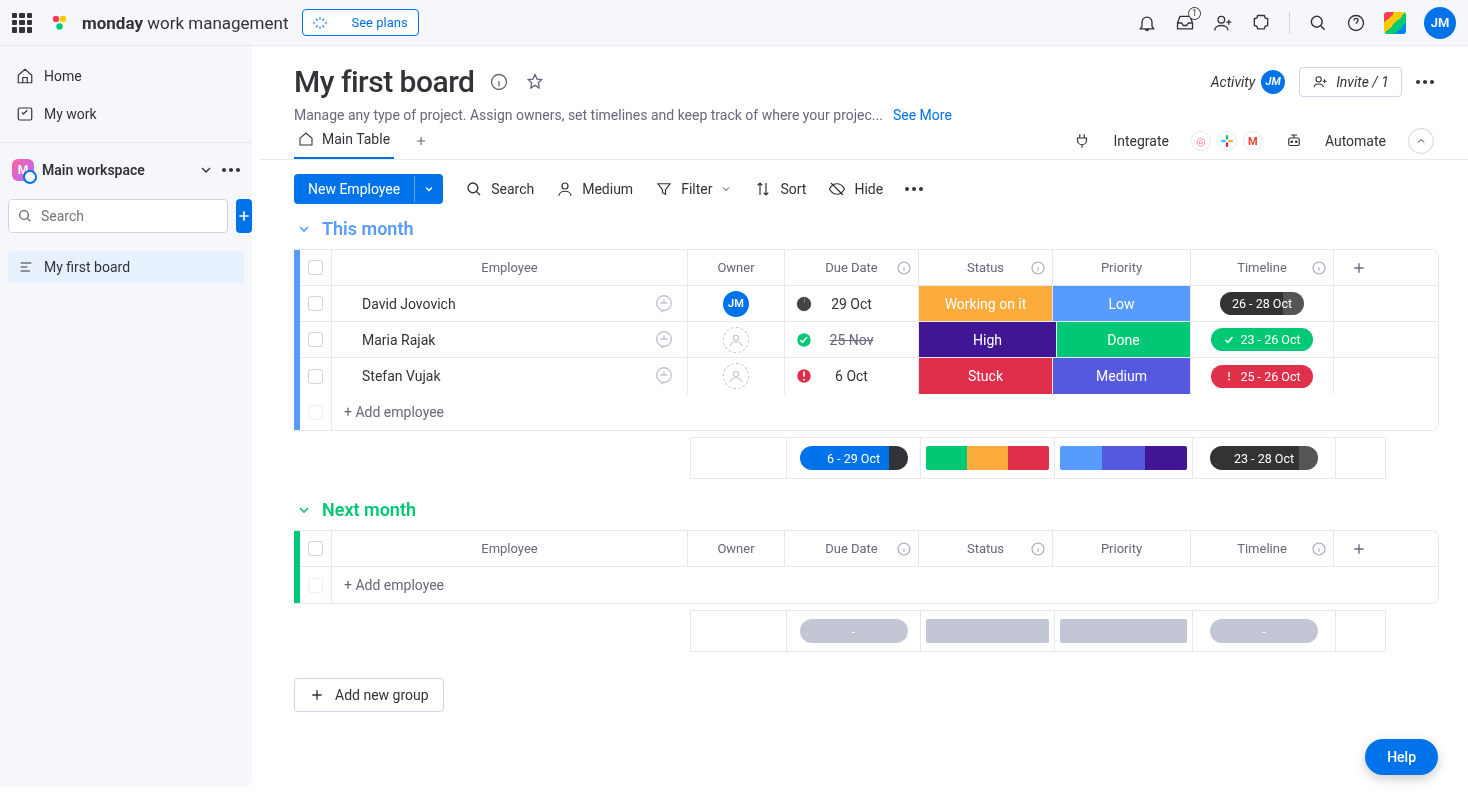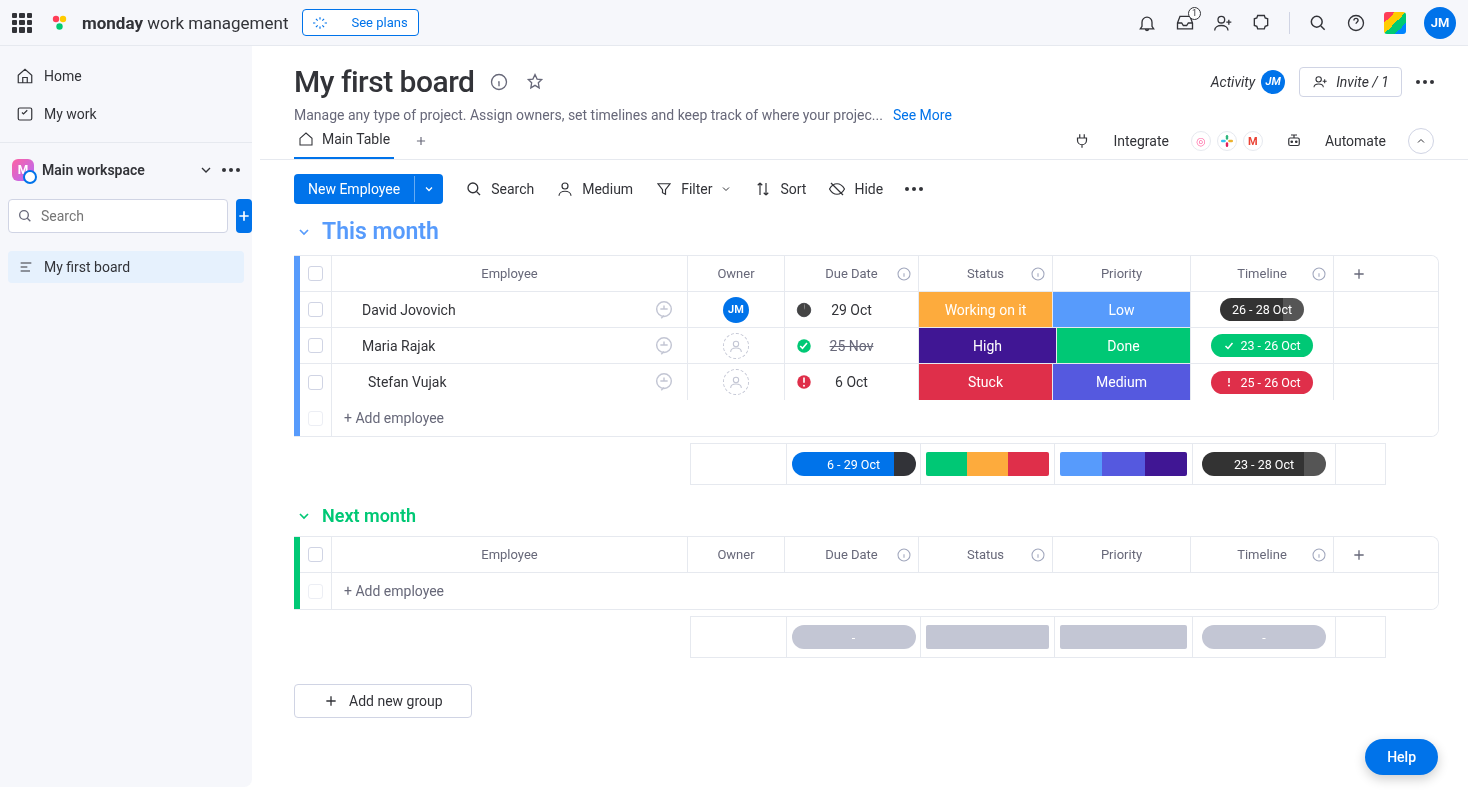--- a/index.html
+++ b/index.html
@@ -74,21 +74,21 @@
   
   .toolbar{display:flex;align-items:center;gap:22px;padding:14px 34px;}
   .new-emp{display:flex;align-items:center;background:var(--blue);color:#fff;border-radius:4px;overflow:hidden;cursor:pointer;}
   .new-emp .lbl{padding:7px 14px;}
   .new-emp .drop{padding:7px 8px;border-left:1px solid rgba(255,255,255,.4);}
   .tool{display:flex;align-items:center;gap:8px;cursor:pointer;color:var(--text);}
   
   .group{padding:16px 0 0 0;}
   .group-inner{padding:0 34px 0 34px;}
   .group-head{display:flex;align-items:center;gap:10px;margin-left:2px;margin-bottom:10px;}
-  .gh-blue{color:var(--groupBlue);font-weight:600;font-size:23px;}
+  .gh-blue{color:var(--groupBlue);font-weight:600;font-size:18px;}
   .gh-green{color:var(--groupGreen);font-weight:600;font-size:18px;}
   .table{border:1px solid var(--border);border-left:none;border-radius:0 8px 8px 0;overflow:hidden;width:1145px;position:relative;}
   .table .stripe{position:absolute;left:0;top:0;bottom:0;width:6px;}
   .stripe.blue{background:var(--groupBlue);}
   .stripe.green{background:var(--groupGreen);}
   .row{display:flex;align-items:stretch;min-height:36px;border-bottom:1px solid var(--border);}
   .row:last-child{border-bottom:none;}
   .cell{border-right:1px solid var(--border);display:flex;align-items:center;justify-content:center;position:relative;}
   .cell.left{justify-content:flex-start;padding-left:12px;}
   .c-chk{width:38px;padding-left:6px;}
@@ -123,26 +123,26 @@
   
   .summary{display:flex;margin-top:6px;margin-left:396px;width:749px;}
   .summary .scell{border:1px solid var(--border);border-left:none;height:42px;display:flex;align-items:center;justify-content:center;}
   .summary .scell:first-child{border-left:1px solid var(--border);}
   .scell.own{width:97px;}
   .scell.due{width:134px;}
   .scell.stat{width:134px;padding:5px;}
   .scell.prio{width:138px;padding:5px;}
   .scell.tl{width:143px;}
   .scell.end{width:50px;}
-  .sum-pill{width:124px;height:24px;border-radius:20px;color:#fff;font-size:12.5px;display:flex;align-items:center;justify-content:center;}
+  .sum-pill{width:108px;height:24px;border-radius:20px;color:#fff;font-size:12.5px;display:flex;align-items:center;justify-content:center;}
   .sum-pill.gray{background:#c3c6d4;}
   .sum-pill.bluegrad{background:linear-gradient(90deg,#0073ea 0 82%,#323338 82% 100%);}
   .sum-bar{width:100%;height:24px;display:flex;border-radius:2px;overflow:hidden;}
   .sum-bar span{flex:1;}
-  .add-group-btn{margin:26px 34px;border:1px solid var(--border2);border-radius:4px;padding:8px 28px;display:inline-flex;align-items:flex-start;gap:10px;cursor:pointer;}
+  .add-group-btn{margin:26px 34px;border:1px solid var(--border2);border-radius:4px;padding:8px 14px;display:inline-flex;align-items:flex-start;gap:10px;cursor:pointer;}
   .help-btn{position:fixed;right:30px;bottom:20px;background:#0073ea;color:#fff;padding:10px 22px;border-radius:22px;font-weight:500;cursor:pointer;box-shadow:0 4px 12px rgba(0,0,0,.2);}
   svg{display:block;}
   .ichev{width:16px;height:16px;}
   .info-i{position:absolute;right:6px;width:16px;height:16px;color:#a1a7bd;}
 </style>
 </head>
 <body>
 
 <div class="topbar">
   <div class="apps-grid">
@@ -530,21 +530,21 @@
                     <path d="M5 12l5 5 9-11"></path>
                   </svg>23 - 26 Oct</div>
               </div>
               <div class="cell c-plus"></div>
             </div>
             <div class="row">
               <div class="cell c-chk">
                 <div class="chkbox"></div>
               </div>
               <div class="cell c-emp left">
-                <span style="margin-left:24px">Stefan Vujak</span>
+                <span style="margin-left:18px">Stefan Vujak</span>
                 <span class="convo-ico">
                   <svg width="22" height="22" viewBox="0 0 24 24" fill="none" stroke="#c3c6d4" stroke-width="1.6">
                     <circle cx="12" cy="11" r="8"></circle>
                     <path d="M9 21l3-3M12 7v4M8 11h8"></path>
                   </svg>
                 </span>
               </div>
               <div class="cell c-own">
                 <div class="own-avatar own-empty">
                   <svg width="16" height="16" viewBox="0 0 24 24" fill="none" stroke="#c3c6d4" stroke-width="1.6">

